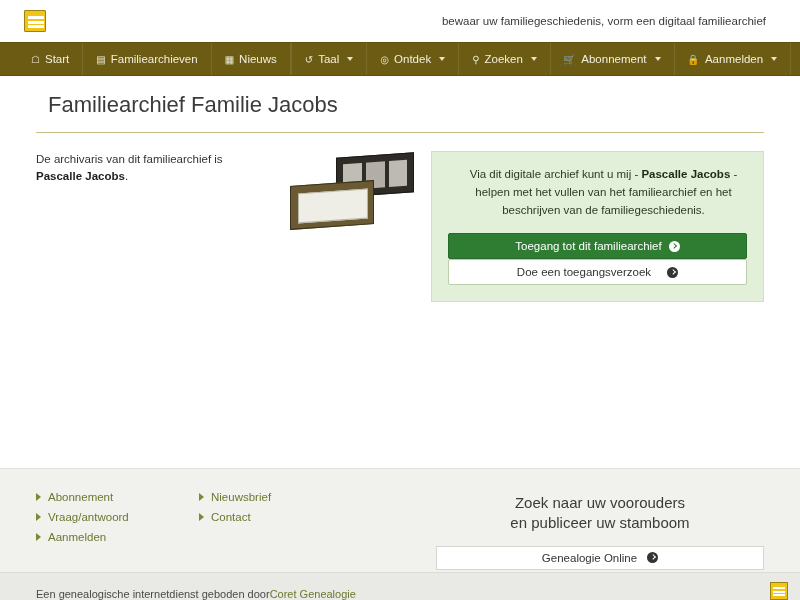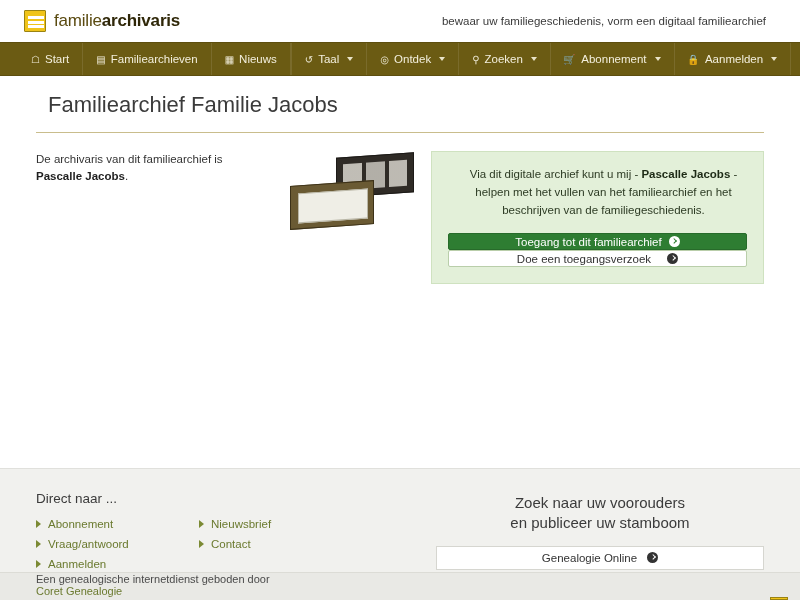--- a/index.html
+++ b/index.html
@@ -174,21 +174,21 @@
     color: #2d3b24;
     text-align: center;
     margin: 0 0 14px 12px;
   }
   .panel-text b { color: #1d2a16; }
   .btn {
     display: flex;
     align-items: center;
     justify-content: center;
     gap: 7px;
-    height: 17px;
+    height: 26px;
     font-size: 11.5px;
     cursor: pointer;
     border-radius: 2px;
   }
   .btn-primary {
     background: #2e7d32;
     border: 1px solid #276b2a;
     color: #ffffff;
   }
   .btn-secondary {
@@ -280,25 +280,24 @@
   .geno-btn .arrow-circle { background: #333; }
   .geno-btn .arrow-circle:after { border-color: #ffffff; }
 
   .footbar {
     position: absolute;
     left: 0; right: 0; bottom: 0;
     height: 28px;
     background: #e9e9e5;
     border-top: 1px solid #dcdcd6;
     display: flex;
-    align-items: flex-start;
+    align-items: flex-end;
     padding: 0 12px 0 36px;
     font-size: 11px;
     color: #4a4a4a;
-    flex-direction: column;
   }
   .footbar a { color: #6b7a2f; text-decoration: none; cursor: pointer; }
   .footbar .mini-logo {
     margin-left: auto;
     width: 18px; height: 18px;
     background: #f0c419;
     border: 1px solid #9a8312;
     position: relative;
   }
   .footbar .mini-logo:before {
@@ -309,23 +308,20 @@
     background: #fff;
     box-shadow: 0 4px 0 #fff, 0 7px 0 #fff;
   }
 </style>
 </head>
 <body>
 
 <div class="topbar">
   <div class="logo-wrap">
     <div class="logo-mark"></div>
-    <div class="logo-text">
-      <span class="light">familie</span><span class="bold">archivaris</span>
-    </div>
   </div>
   <div class="tagline">bewaar uw familiegeschiedenis, vorm een digitaal familiearchief</div>
 </div>
 
 <div class="navbar">
   <div class="nav-group">
     <div class="nav-item">
       <span class="ico">☖</span>
       <span>Start</span>
     </div>
@@ -396,21 +392,20 @@
     <div class="btn btn-secondary">
       <span>Doe een toegangsverzoek</span>
       <span class="arrow-circle"></span>
     </div>
   </div>
 </div>
 
 <div class="footer">
   <div class="footer-inner">
     <div class="foot-left">
-      <div class="foot-head">Direct naar ...</div>
       <div class="link-cols">
         <div class="link-col">
           <div class="flink">
             <span class="chev"></span>
             <span>Abonnement</span>
           </div>
           <div class="flink">
             <span class="chev"></span>
             <span>Vraag/antwoord</span>
           </div>

